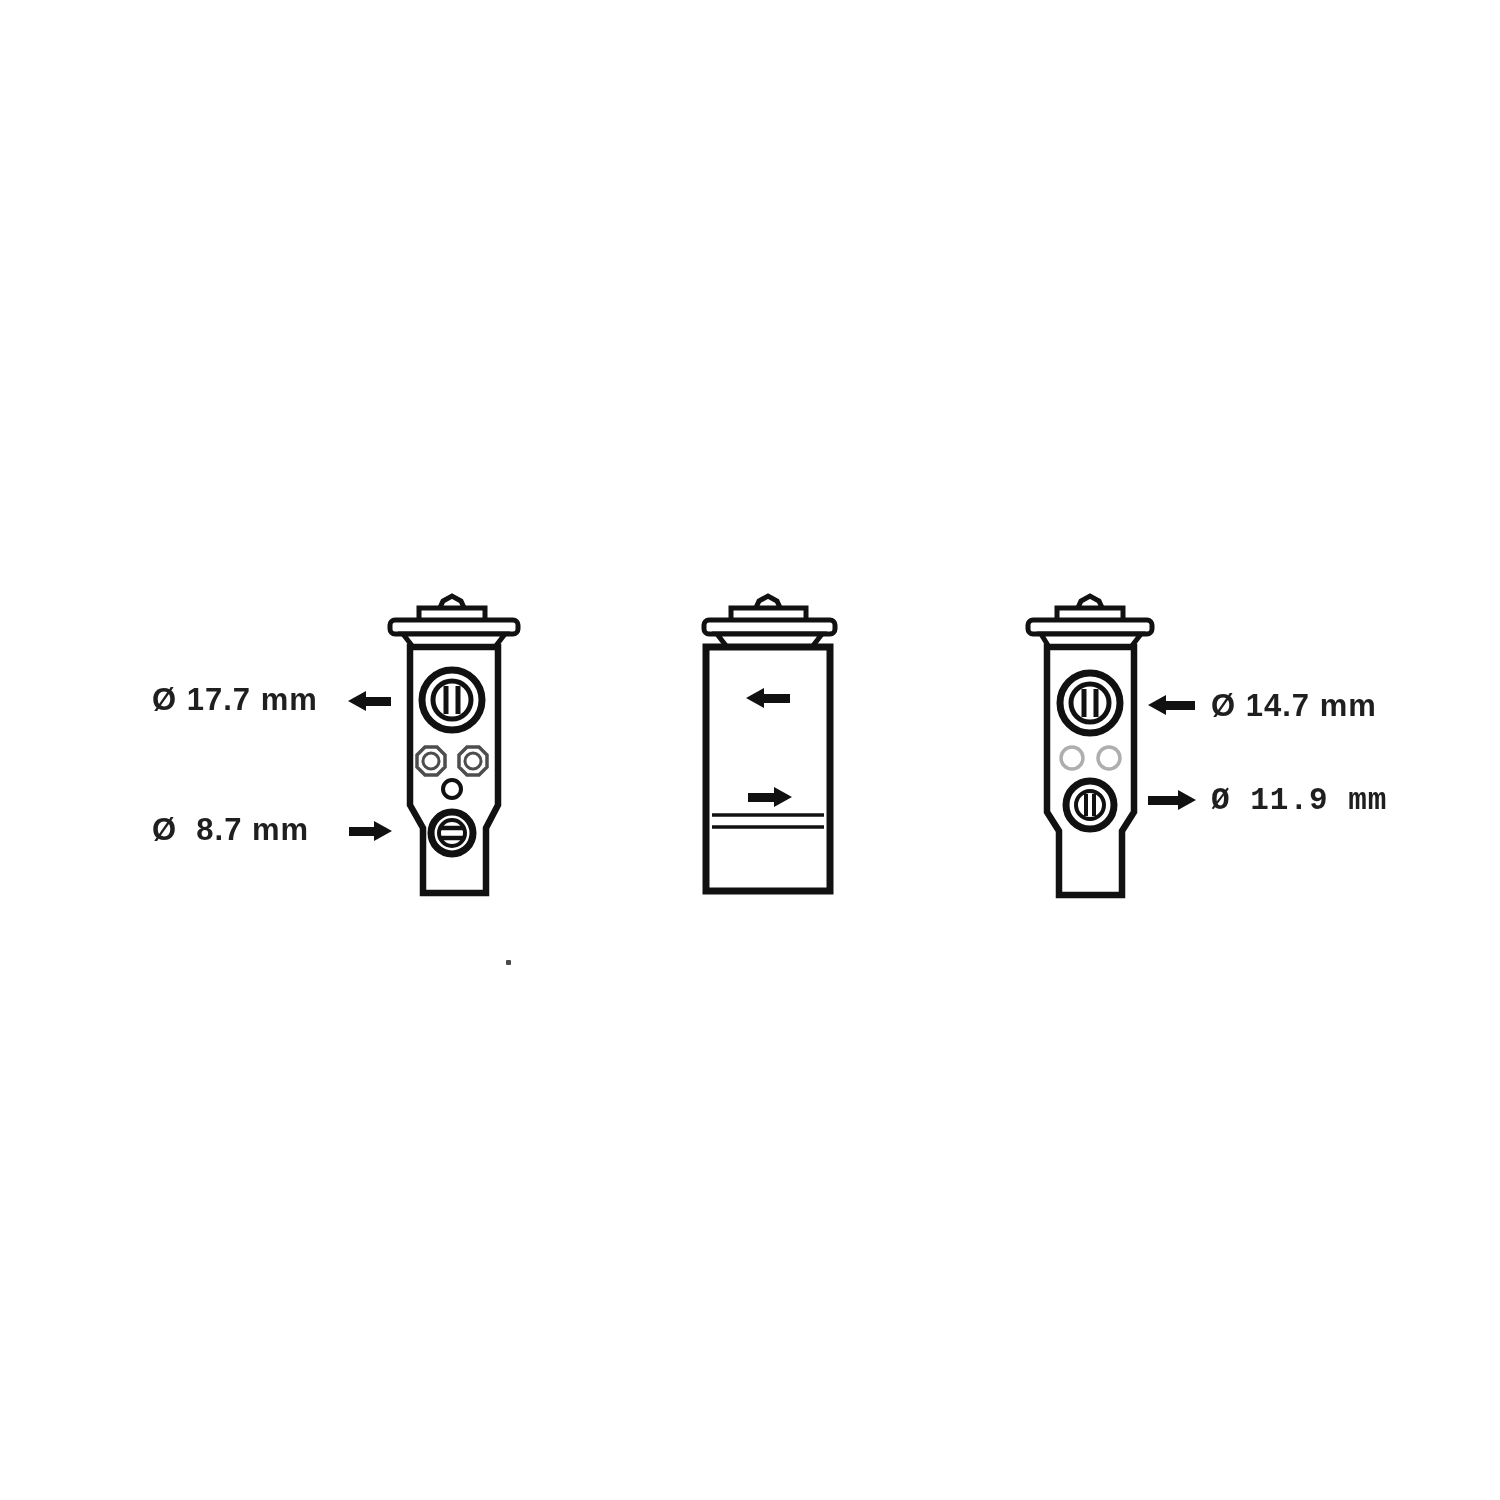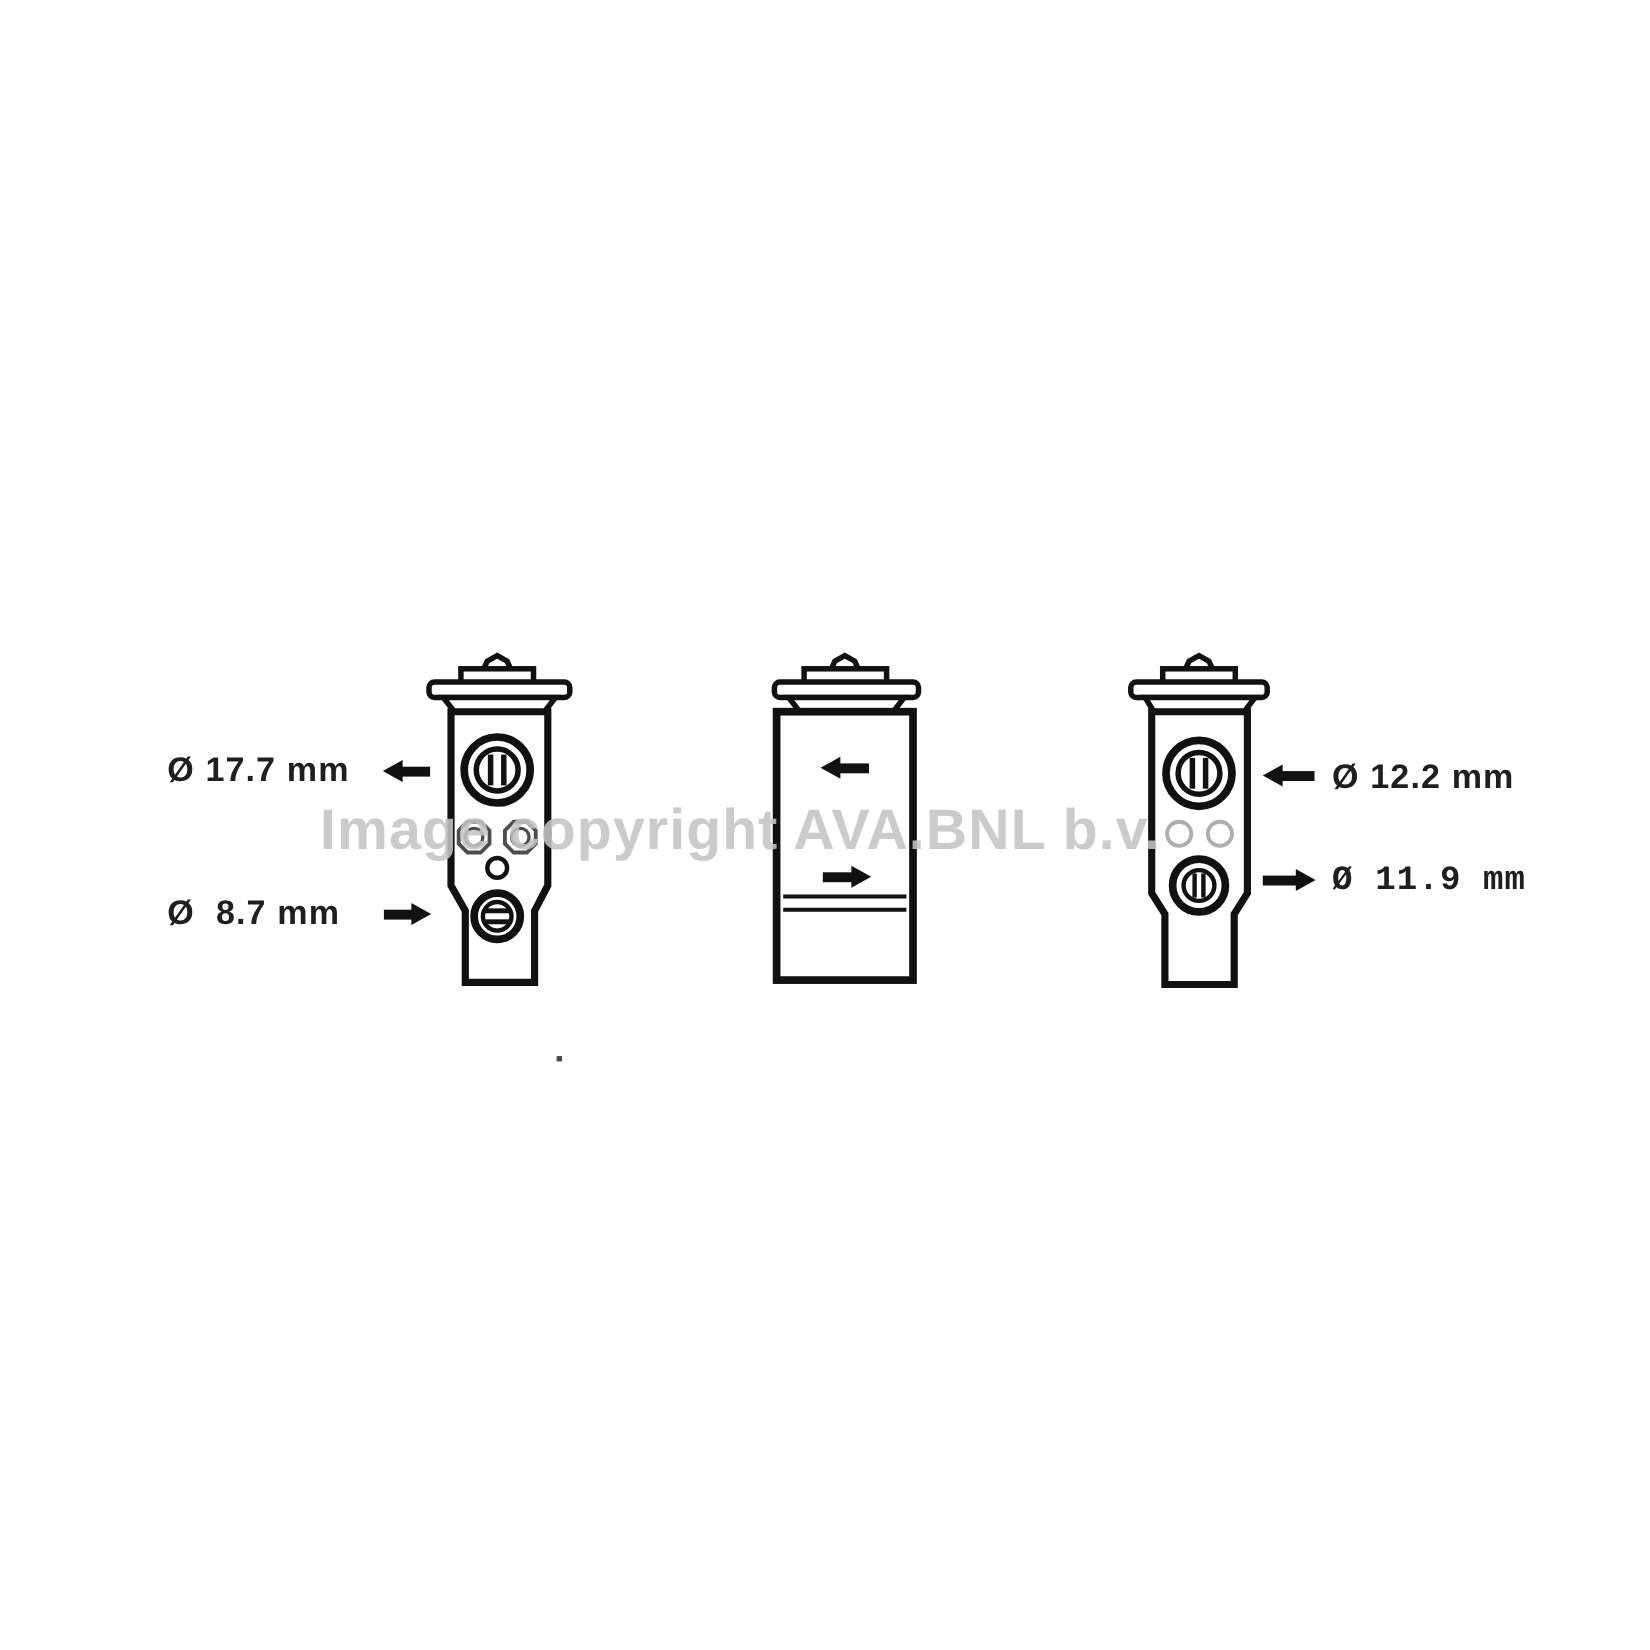--- a/index.html
+++ b/index.html
@@ -126,20 +126,19 @@
       <polygon points="1148,705 1166,695 1166,715"></polygon>
     </g>
     <g fill="#111" stroke="none">
       <rect x="1148" y="796" width="32" height="9"></rect>
       <polygon points="1196,800 1178,790 1178,810"></polygon>
     </g>
   </svg>
 
   <div class="dim-label" style="left:152px;top:682px;">Ø 17.7 mm</div>
   <div class="dim-label" style="left:152px;top:812px;">Ø  8.7 mm</div>
-  <div class="dim-label" style="left:1211px;top:688px;">Ø 12.2 mm</div>
+  <div class="dim-label" style="left:1211px;top:688px;">Ø 14.7 mm</div>
   <div class="dim-label" style="left:1211px;top:783px;font-family:Liberation Mono, monospace;">Ø 11.9 mm</div>
 
-  <div class="watermark">Image copyright AVA.BNL b.v.</div>
 
   <div class="speck"></div>
 
 </div>
 
 </body></html>

